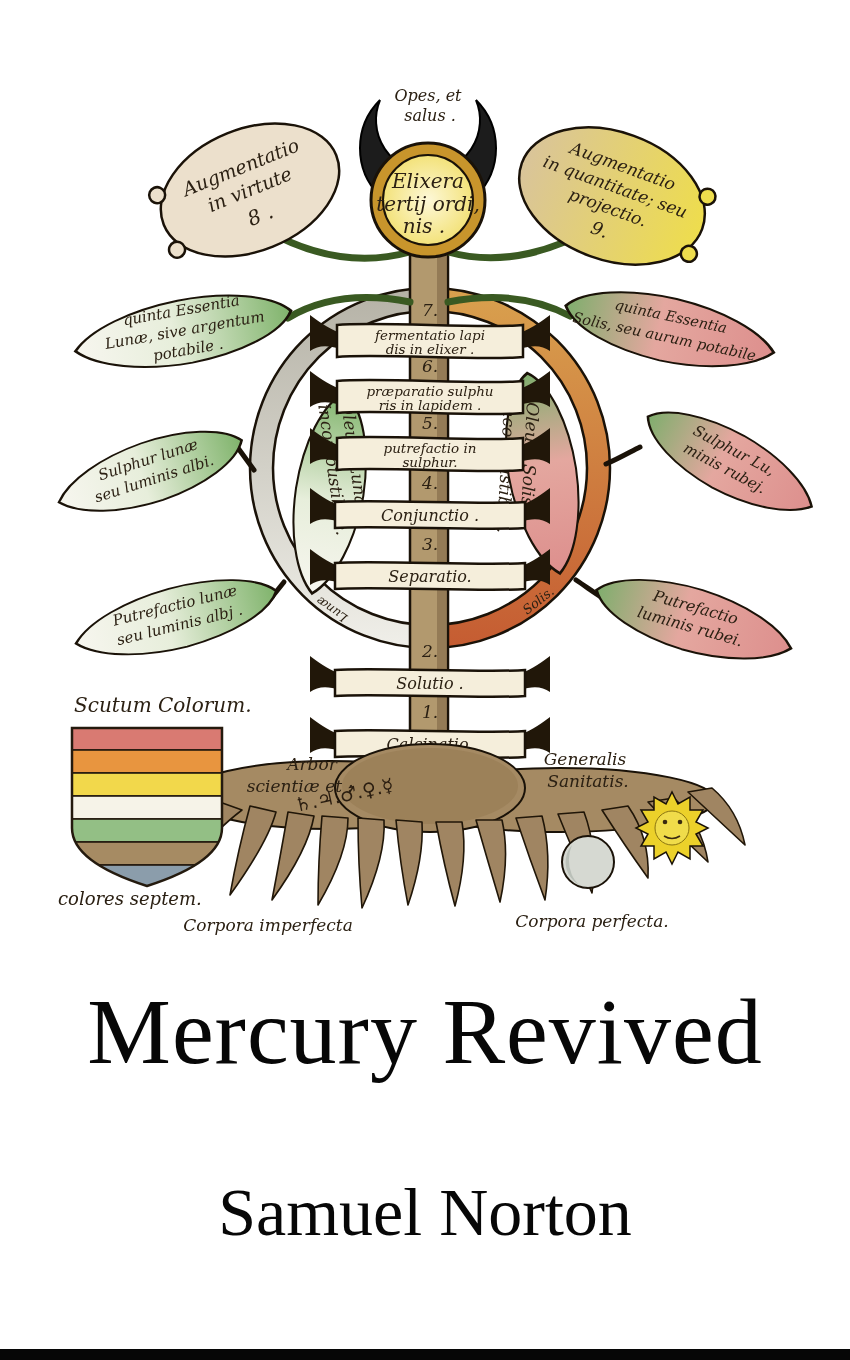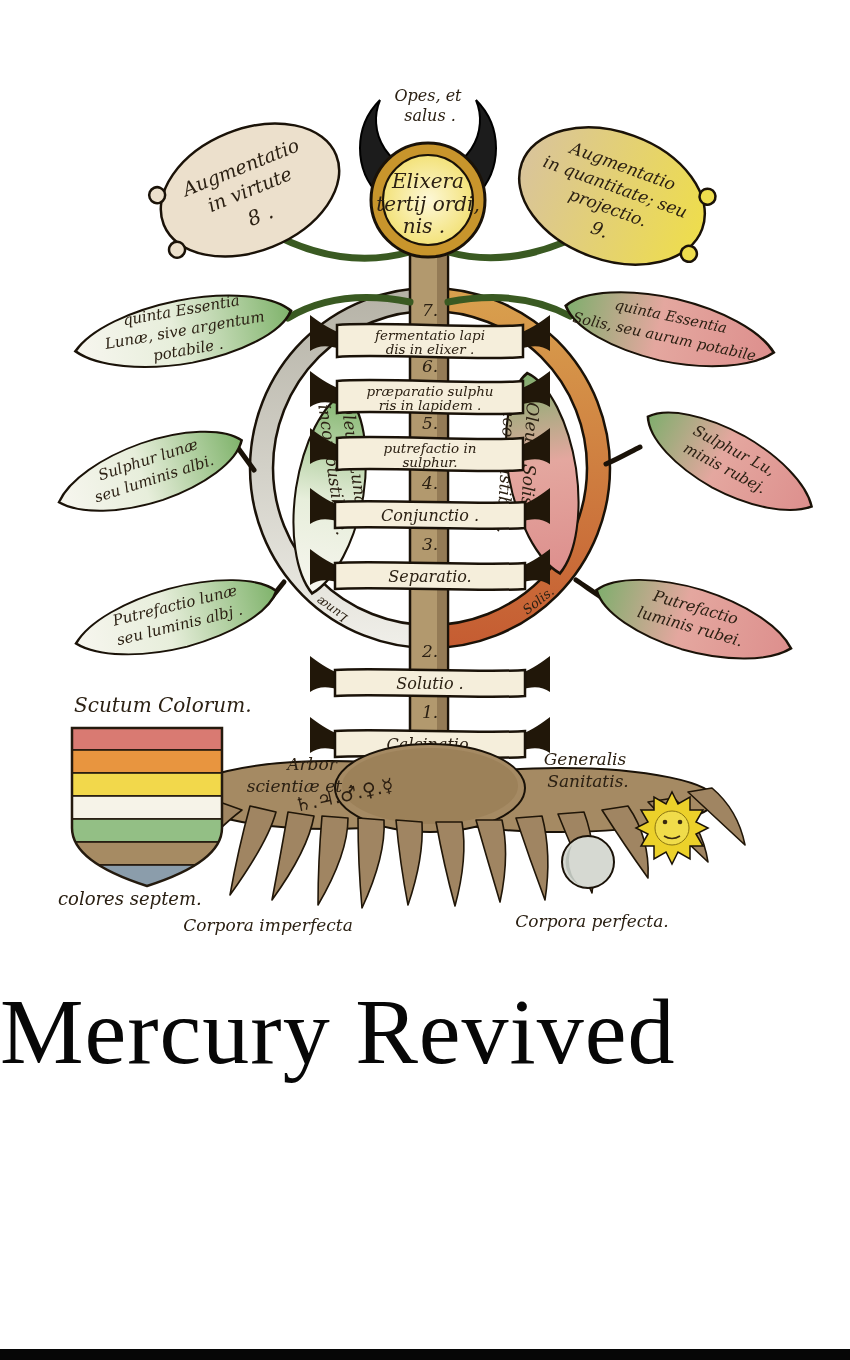--- a/index.html
+++ b/index.html
@@ -1,20 +1,20 @@
 <!DOCTYPE html>
 <html><head>
 <meta charset="utf-8">
 <style>
   html,body{margin:0;padding:0;background:#ffffff;}
   .cover{position:relative;width:850px;height:1360px;background:#ffffff;overflow:hidden;
          font-family:"Liberation Serif",serif;}
   .cover svg{position:absolute;top:0;left:0;}
   .script{font-family:"DejaVu Serif",serif;font-style:italic;fill:#2b2013;}
-  .title{position:absolute;top:984px;left:0;width:100%;text-align:left;
+  .title{position:absolute;top:984px;left:0;width:100%;text-align:center;
          font-size:94px;color:#070707;line-height:1;letter-spacing:1px;}
   .author{position:absolute;top:1178px;left:0;width:100%;text-align:center;
           font-size:68px;color:#070707;line-height:1;}
   .bottom-bar{position:absolute;left:0;top:1349px;width:850px;height:11px;background:#060606;}
 </style>
 </head>
 <body>
 
 <div class="cover">
 
@@ -300,15 +300,16 @@
       <rect x="68" y="819" width="158" height="23" stroke="#241a0e" stroke-width="1.6" fill="#93bf85"></rect>
       <rect x="68" y="842" width="158" height="23" stroke="#241a0e" stroke-width="1.6" fill="#a68b63"></rect>
       <rect x="68" y="865" width="158" height="24" stroke="#241a0e" stroke-width="1.6" fill="#8b9dab"></rect>
     </g>
     <path d="M 72 728 L 222 728 L 222 828 Q 222 862 147 886 Q 72 862 72 828 Z" fill="none" stroke="#241a0e" stroke-width="2.5"></path>
     <text class="script" font-size="18" x="58" y="905">colores septem.</text>
   </g>
 </svg>
 
 <div class="title">Mercury Revived</div>
+<div class="author">Samuel Norton</div>
 <div class="bottom-bar"></div>
 
 </div>
 
 </body></html>

